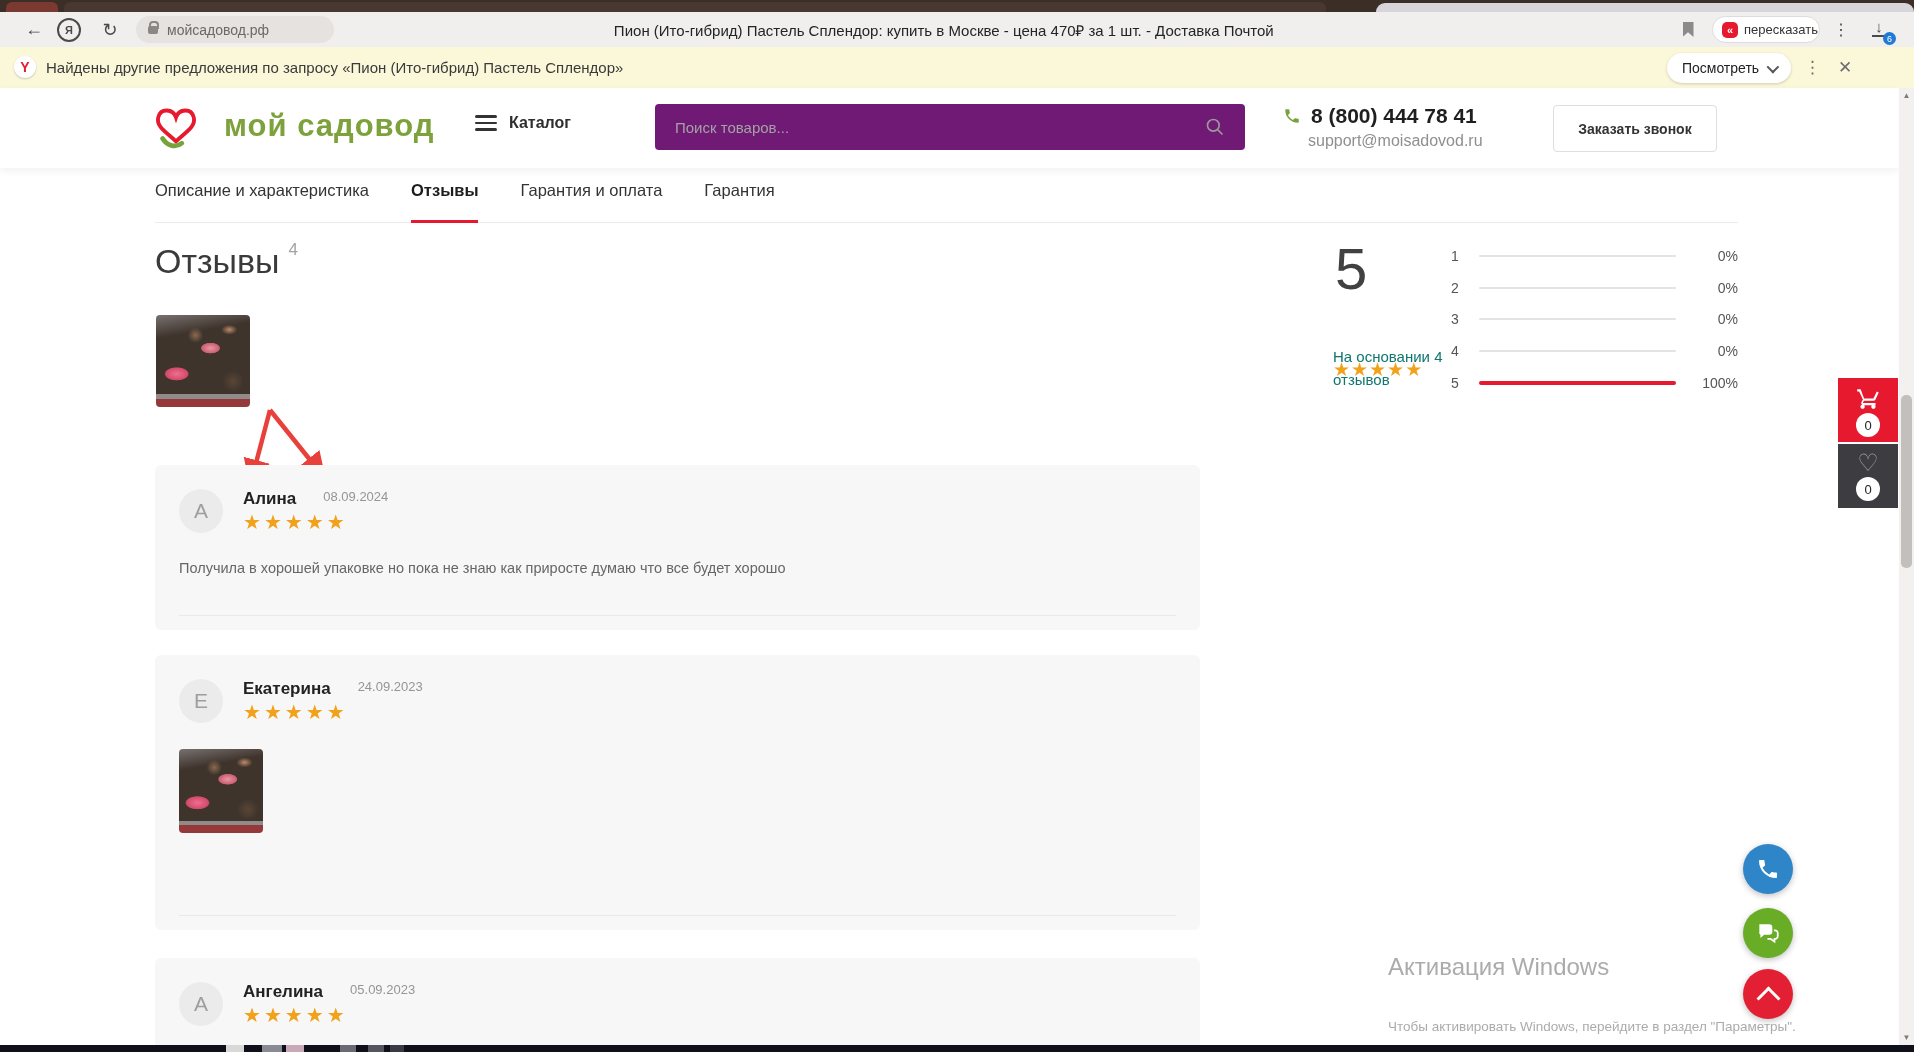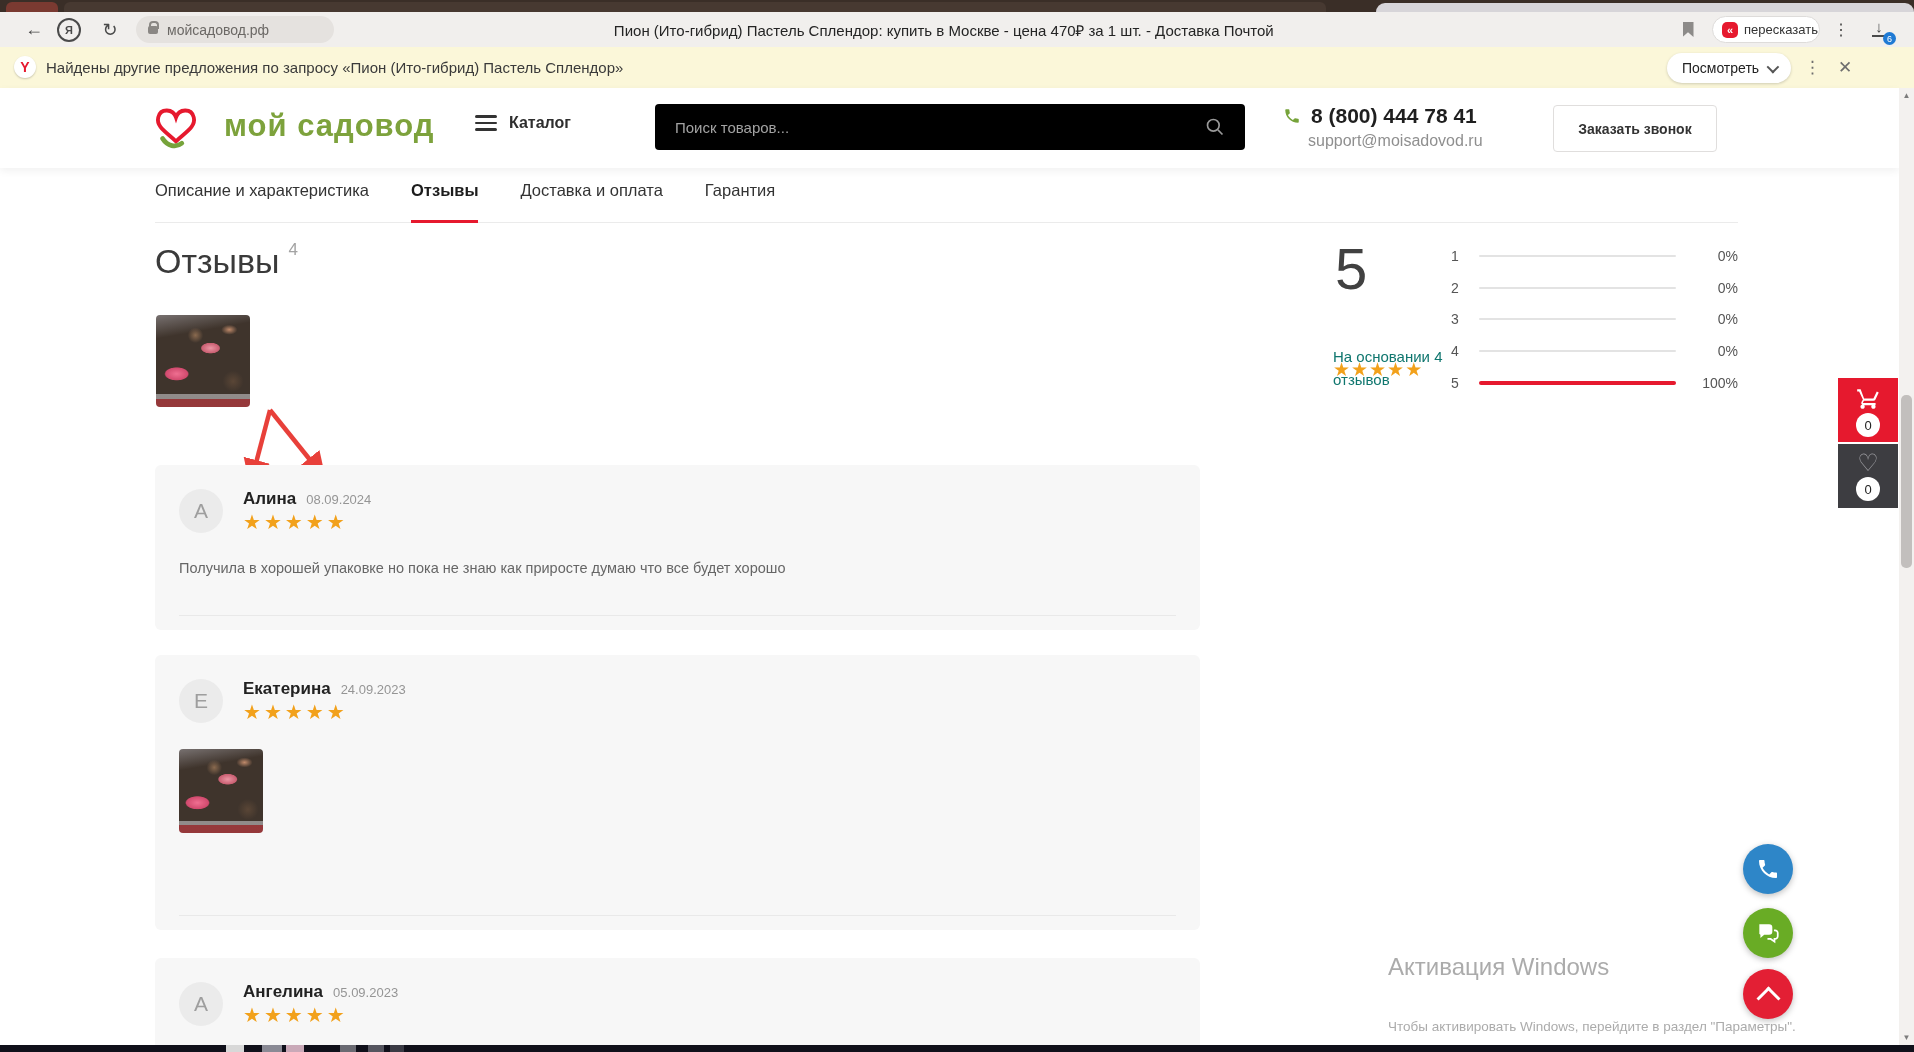--- a/index.html
+++ b/index.html
@@ -37,21 +37,21 @@
   .notif-close{position:absolute;left:1838px;top:0;height:41px;display:flex;align-items:center;color:#6e6e6e;font-size:17px;cursor:pointer;}
 
   
   .siteheader{position:absolute;top:88px;left:0;right:15px;height:80px;background:#fff;box-shadow:0 3px 8px rgba(0,0,0,.06);}
   .logo{position:absolute;left:152px;top:14px;display:flex;align-items:center;gap:4px;cursor:pointer;}
   .logo-text{font-size:31px;font-weight:bold;color:#7da23c;letter-spacing:1px;margin-left:20px;}
   .catalog{position:absolute;left:475px;top:26px;display:flex;align-items:center;gap:12px;cursor:pointer;}
   .burger{width:22px;display:flex;flex-direction:column;gap:4px;}
   .burger i{display:block;height:2.5px;background:#333;border-radius:2px;}
   .catalog-lbl{font-size:16px;color:#2e2e2e;font-weight:bold;}
-  .search{position:absolute;left:655px;top:16px;width:590px;height:46px;background:#000000;border-radius:4px;display:flex;align-items:center;padding:0 20px;box-sizing:border-box;}
+  .search{position:absolute;left:655px;top:16px;width:590px;height:46px;background:#701a75;border-radius:4px;display:flex;align-items:center;padding:0 20px;box-sizing:border-box;}
   .search-ph{font-size:15px;color:#a3a3a3;flex:1;}
   .phoneblk{position:absolute;left:1283px;top:16px;display:flex;align-items:flex-start;gap:10px;cursor:pointer;}
   .phone-num{font-size:21px;font-weight:bold;color:#1f1f1f;white-space:nowrap;}
   .email{position:absolute;left:1308px;top:44px;font-size:16px;color:#8f8f8f;}
   .callback{position:absolute;left:1553px;top:17px;width:162px;height:45px;background:#fff;border:1px solid #e0dedd;border-radius:4px;font-size:14px;font-weight:bold;color:#333;display:flex;align-items:center;justify-content:center;cursor:pointer;}
 
   
   .tabsrow{position:absolute;top:181px;left:155px;width:1583px;height:41px;border-bottom:1px solid #ebebeb;display:flex;gap:42px;}
   .tab{font-size:16.5px;color:#333;padding-bottom:18px;position:relative;cursor:pointer;white-space:nowrap;}
   .tab.active{font-weight:bold;color:#1d1d1d;}
@@ -71,21 +71,21 @@
       linear-gradient(0deg,rgba(220,60,70,.55) 0 9%,rgba(225,225,230,.5) 9% 14%,rgba(0,0,0,0) 14%);}
   .top-photo{position:absolute;left:156px;top:315px;width:94px;height:92px;}
   .arrows{position:absolute;left:225px;top:398px;}
 
   .review{position:absolute;left:155px;width:1045px;background:#f7f7f7;border-radius:6px;box-sizing:border-box;padding:24px;}
   .review:nth-of-type(1){top:465px;height:165px;}
   .review:nth-of-type(2){top:655px;height:275px;}
   .review:nth-of-type(3){top:958px;height:160px;}
   .rev-head{display:flex;gap:20px;}
   .avatar{width:44px;height:44px;border-radius:50%;background:#ebebeb;color:#9e9e9e;font-size:21px;display:flex;align-items:center;justify-content:center;flex:none;}
-  .rev-nameline{display:flex;align-items:center;gap:10px;}
+  .rev-nameline{display:flex;align-items:flex-start;gap:27px;}
   .rev-name{font-size:17px;font-weight:bold;color:#222;}
   .rev-date{font-size:13px;color:#959595;}
   .rev-stars{font-size:20px;color:#f2a11b;letter-spacing:3px;margin-top:3px;line-height:1;}
   .rev-text{margin-top:27px;font-size:14.5px;color:#666;}
   .rev-photo{width:84px;height:84px;margin-top:26px;}
   .rev-divider{position:absolute;left:24px;right:24px;bottom:14px;height:1px;background:#e9e9e9;}
 
   
   .summary{position:absolute;left:1333px;top:240px;width:405px;}
   .score{position:absolute;left:2px;top:0;font-size:58px;color:#414141;line-height:1;}
@@ -201,21 +201,21 @@
     </div>
     <div class="email">support@moisadovod.ru</div>
     <div class="callback">Заказать звонок</div>
   </div>
 
   <div class="tabsrow">
     <div class="tab"><span>Описание и характеристика</span></div>
 
     <div class="tab active"><span>Отзывы</span></div>
 
-    <div class="tab"><span>Доставка и оплата</span></div>
+    <div class="tab"><span>Гарантия и оплата</span></div>
 
     <div class="tab"><span>Гарантия</span></div>
   </div>
 
   <div class="rev-title">
     <span>Отзывы</span><span class="rev-count">4</span>
   </div>
 
   <div class="photo-thumb top-photo"></div>
   <svg class="arrows" width="125" height="100" viewBox="0 0 125 100">

